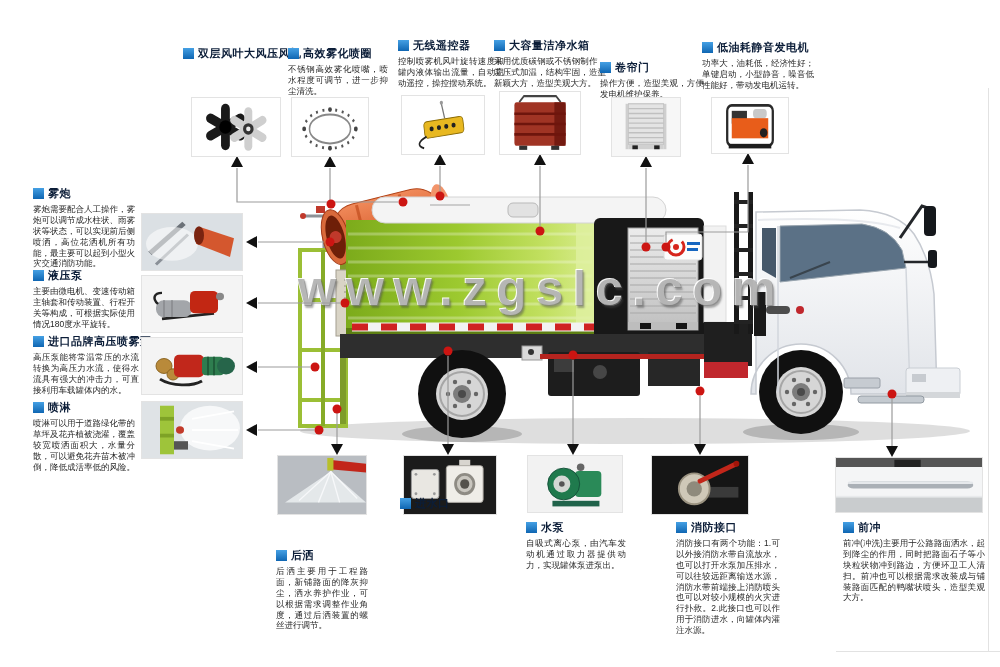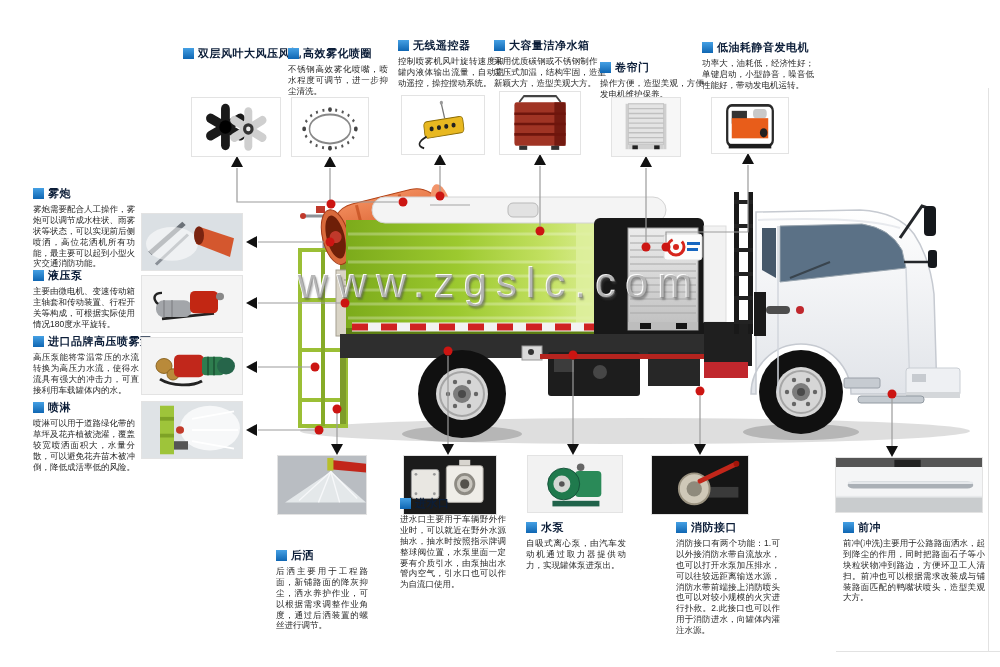--- a/index.html
+++ b/index.html
@@ -1,20 +1,20 @@
 <!DOCTYPE html>
 <html><head>
 <meta charset="utf-8">
 <style>
   html,body{margin:0;padding:0;background:#fff;}
   .canvas{position:relative;width:1000px;height:667px;background:#ffffff;
           font-family:"Liberation Sans",sans-serif;overflow:hidden;}
   svg.layer{position:absolute;left:0;top:0;z-index:1;}
   .watermark{position:absolute;left:298px;top:260px;z-index:3;
-             font-size:42px;font-weight:normal;letter-spacing:9px;
+             font-size:50px;font-weight:bold;letter-spacing:9px;
              color:rgba(125,125,125,0.55);
              text-shadow:-1px -1px 0 rgba(255,255,255,0.95), 1px 2px 2px rgba(70,70,70,0.45);
              white-space:nowrap;text-align:center;}
   svg.overlay{position:absolute;left:0;top:0;z-index:4;}
   .callout{position:absolute;z-index:5;}
   .co-head{display:flex;align-items:center;gap:4px;margin-bottom:3px;}
   .bullet{width:11px;height:11px;flex:0 0 auto;
           background:linear-gradient(180deg,#45a0e4,#0f66b2);}
   .co-title{font-weight:bold;font-size:11px;color:#0b1d38;white-space:nowrap;letter-spacing:0.5px;}
   .co-body{font-size:8.5px;line-height:1.28;color:#272727;text-align:justify;}
@@ -526,21 +526,20 @@
       <rect x="46" y="10" width="40" height="38" rx="3" fill="#efede8" stroke="#a9a69f"></rect>
       <circle cx="66" cy="29" r="10" fill="#c9c6bf" stroke="#8e8b84" stroke-width="3"></circle>
       <circle cx="66" cy="29" r="5" fill="#55524c"></circle>
     </svg>
   </div>
   <div class="callout" style="left:400px;top:496px;width:106px">
     <div class="co-head">
         <span class="bullet"></span>
       <span class="co-title">进水口</span>
       </div>
-    <div class="co-body">进水口主要用于车辆野外作业时，可以就近在野外水源抽水，抽水时按照指示牌调整球阀位置，水泵里面一定要有介质引水，由泵抽出水管内空气，引水口也可以作为自流口使用。</div>
   </div>
 
   <div class="co-img" style="left:528px;top:456px;width:94px;height:56px">
     <svg viewBox="0 0 100 60" preserveAspectRatio="none">
       <rect width="100" height="60" fill="#f2f2f2"></rect>
       <rect x="26" y="48" width="50" height="6" fill="#20634a"></rect>
       <rect x="50" y="16" width="28" height="28" rx="4" fill="#2a8a58"></rect>
       <circle cx="56" cy="12" r="4" fill="#666"></circle>
       <circle cx="38" cy="30" r="17" fill="#1f7a4d" stroke="#14503a"></circle>
       <circle cx="36" cy="30" r="9" fill="#d4d8d4"></circle>

